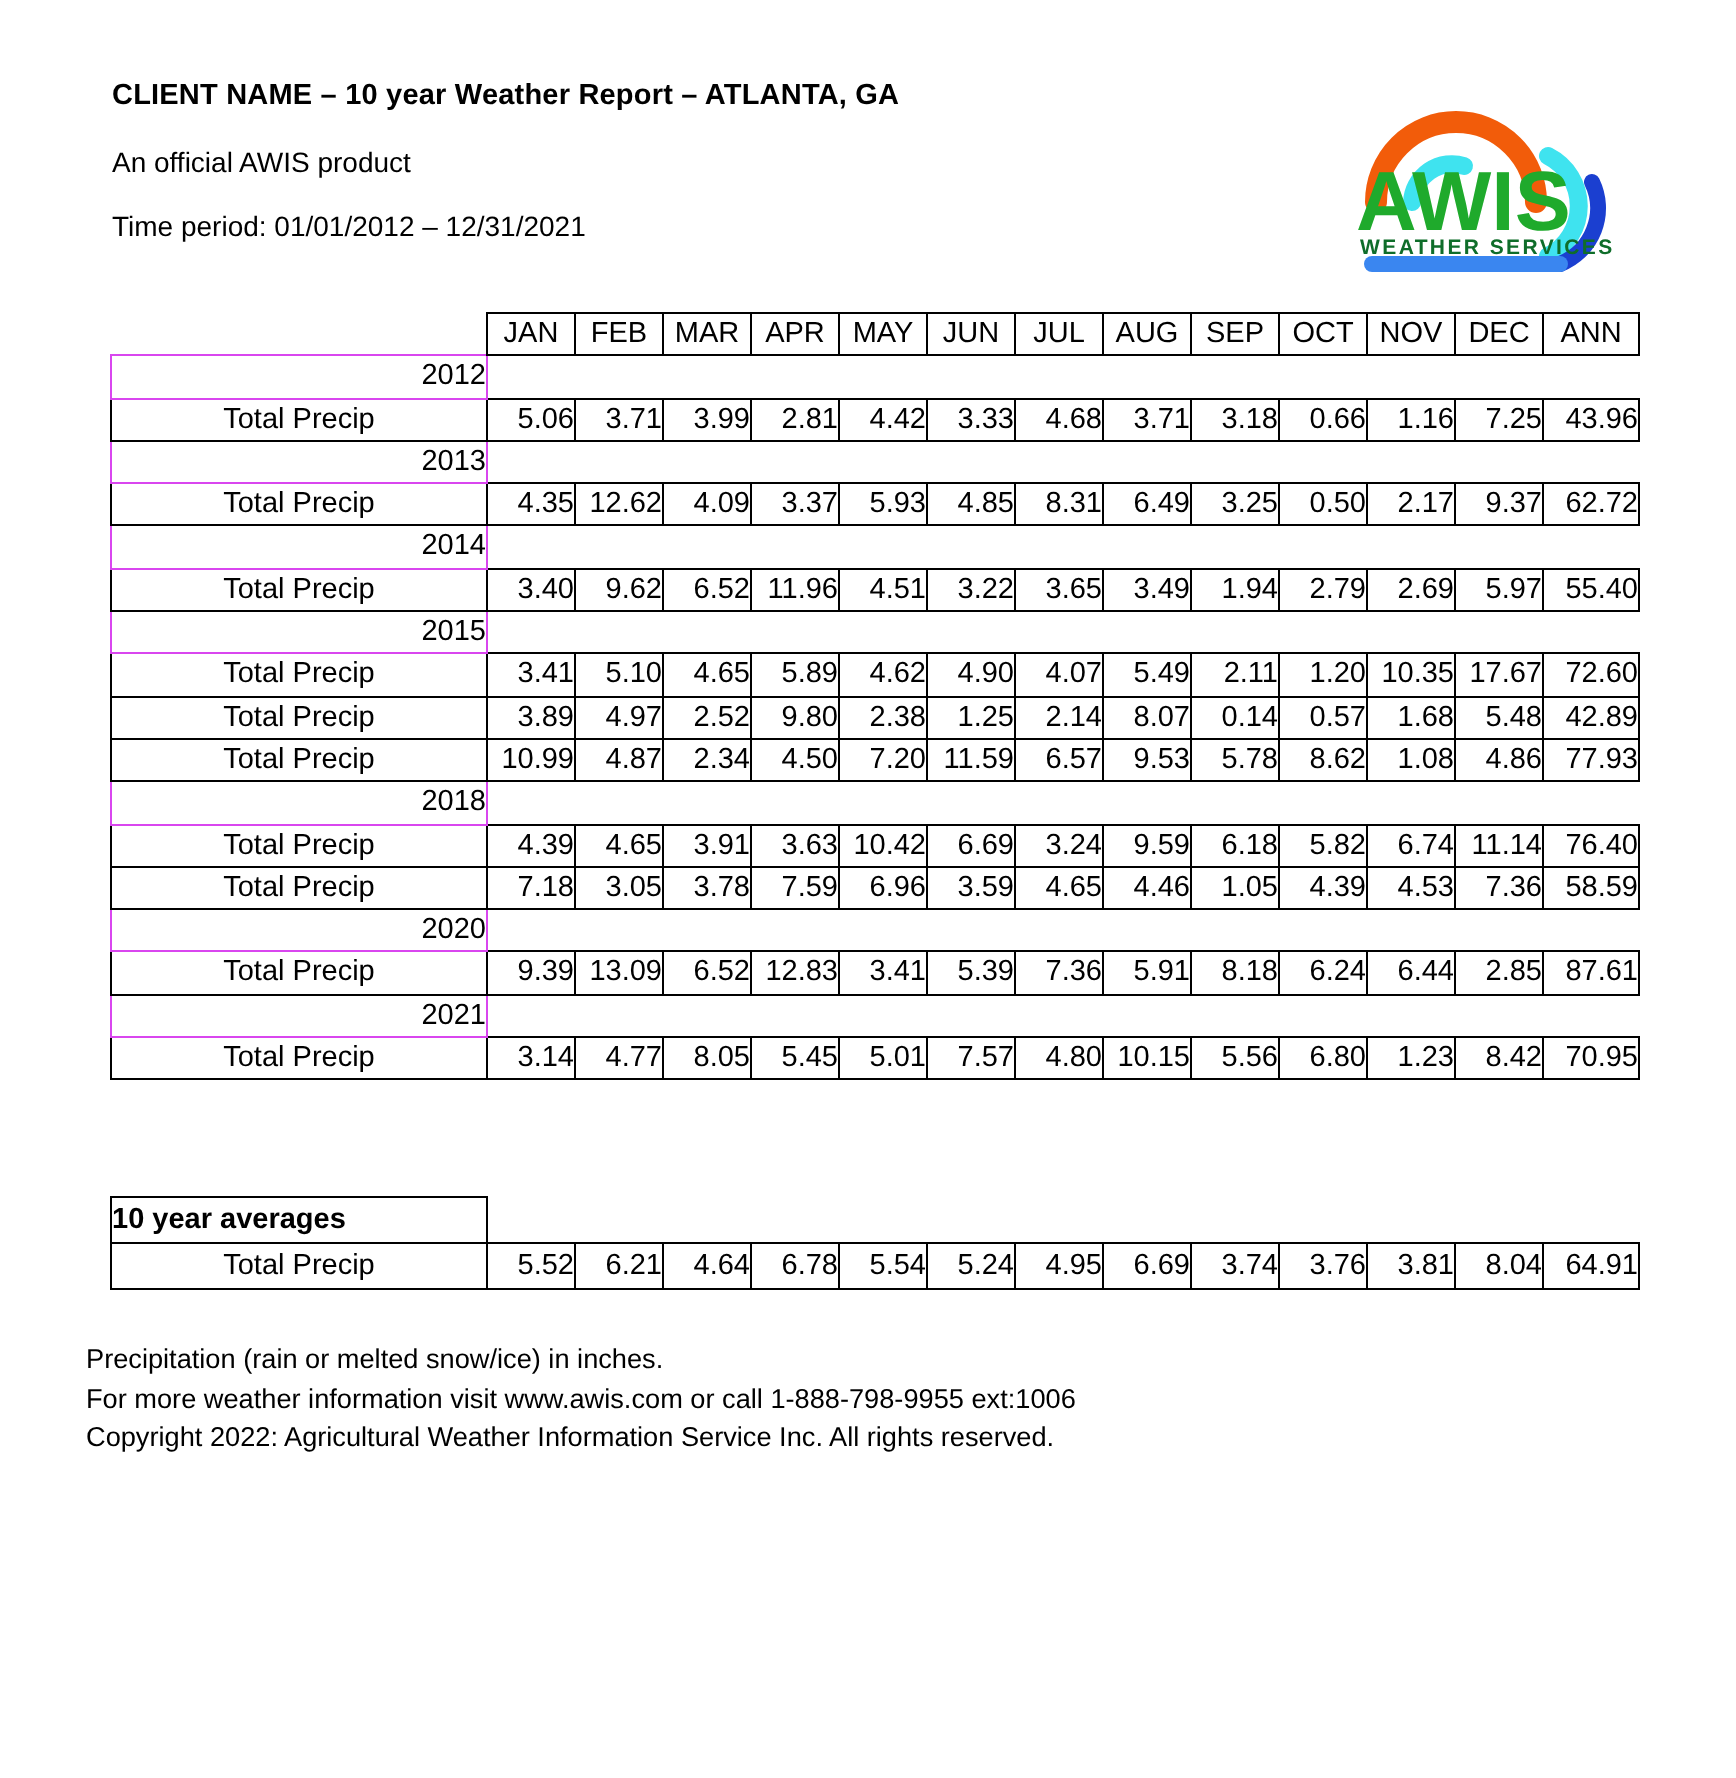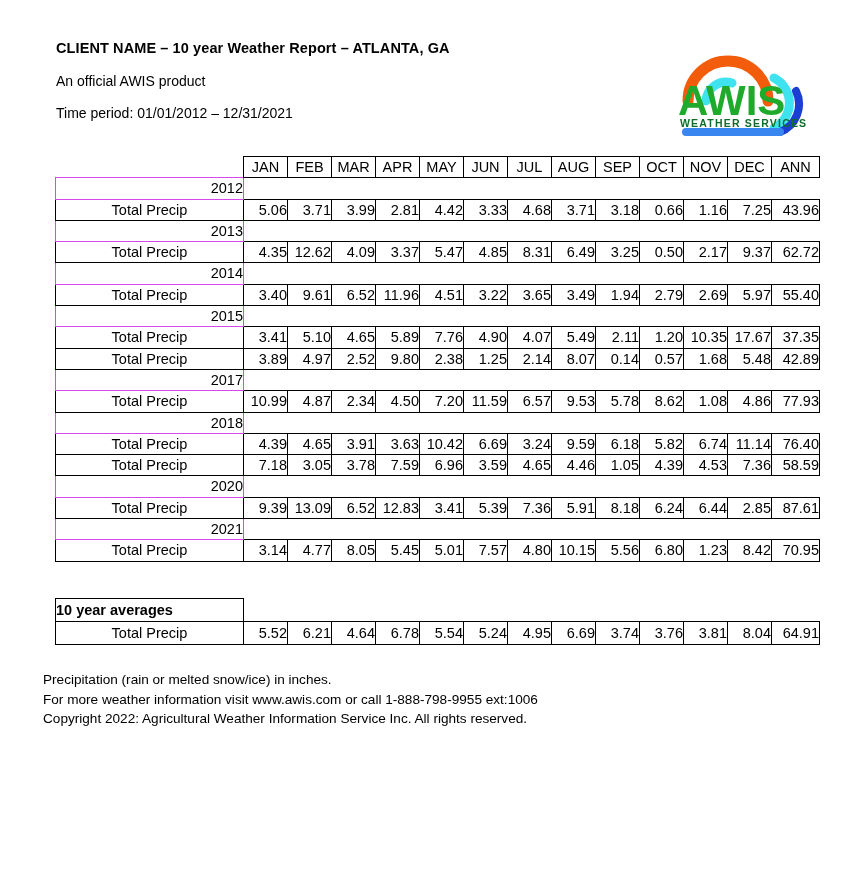--- a/index.html
+++ b/index.html
@@ -238,38 +238,38 @@
         <tr>
           <td class="yr-label">2013</td>
           <td class="yr-blank" colspan="13"></td>
         </tr>
         <tr>
           <td class="row-label">Total Precip</td>
           <td class="num">4.35</td>
           <td class="num">12.62</td>
           <td class="num">4.09</td>
           <td class="num">3.37</td>
-          <td class="num">5.47</td>
+          <td class="num">5.93</td>
           <td class="num">4.85</td>
           <td class="num">8.31</td>
           <td class="num">6.49</td>
           <td class="num">3.25</td>
           <td class="num">0.50</td>
           <td class="num">2.17</td>
           <td class="num">9.37</td>
           <td class="num">62.72</td>
         </tr>
         <tr>
           <td class="yr-label">2014</td>
           <td class="yr-blank" colspan="13"></td>
         </tr>
         <tr>
           <td class="row-label">Total Precip</td>
           <td class="num">3.40</td>
-          <td class="num">9.61</td>
+          <td class="num">9.62</td>
           <td class="num">6.52</td>
           <td class="num">11.96</td>
           <td class="num">4.51</td>
           <td class="num">3.22</td>
           <td class="num">3.65</td>
           <td class="num">3.49</td>
           <td class="num">1.94</td>
           <td class="num">2.79</td>
           <td class="num">2.69</td>
           <td class="num">5.97</td>
@@ -278,51 +278,47 @@
         <tr>
           <td class="yr-label">2015</td>
           <td class="yr-blank" colspan="13"></td>
         </tr>
         <tr>
           <td class="row-label">Total Precip</td>
           <td class="num">3.41</td>
           <td class="num">5.10</td>
           <td class="num">4.65</td>
           <td class="num">5.89</td>
-          <td class="num">7.76</td>
+          <td class="num">4.62</td>
           <td class="num">4.90</td>
           <td class="num">4.07</td>
           <td class="num">5.49</td>
           <td class="num">2.11</td>
           <td class="num">1.20</td>
           <td class="num">10.35</td>
           <td class="num">17.67</td>
-          <td class="num">37.35</td>
+          <td class="num">72.60</td>
         </tr>
         <tr>
           <td class="row-label">Total Precip</td>
           <td class="num">3.89</td>
           <td class="num">4.97</td>
           <td class="num">2.52</td>
           <td class="num">9.80</td>
           <td class="num">2.38</td>
           <td class="num">1.25</td>
           <td class="num">2.14</td>
           <td class="num">8.07</td>
           <td class="num">0.14</td>
           <td class="num">0.57</td>
           <td class="num">1.68</td>
           <td class="num">5.48</td>
           <td class="num">42.89</td>
         </tr>
         <tr>
-          <td class="yr-label">2017</td>
-          <td class="yr-blank" colspan="13"></td>
-        </tr>
-        <tr>
           <td class="row-label">Total Precip</td>
           <td class="num">10.99</td>
           <td class="num">4.87</td>
           <td class="num">2.34</td>
           <td class="num">4.50</td>
           <td class="num">7.20</td>
           <td class="num">11.59</td>
           <td class="num">6.57</td>
           <td class="num">9.53</td>
           <td class="num">5.78</td>

